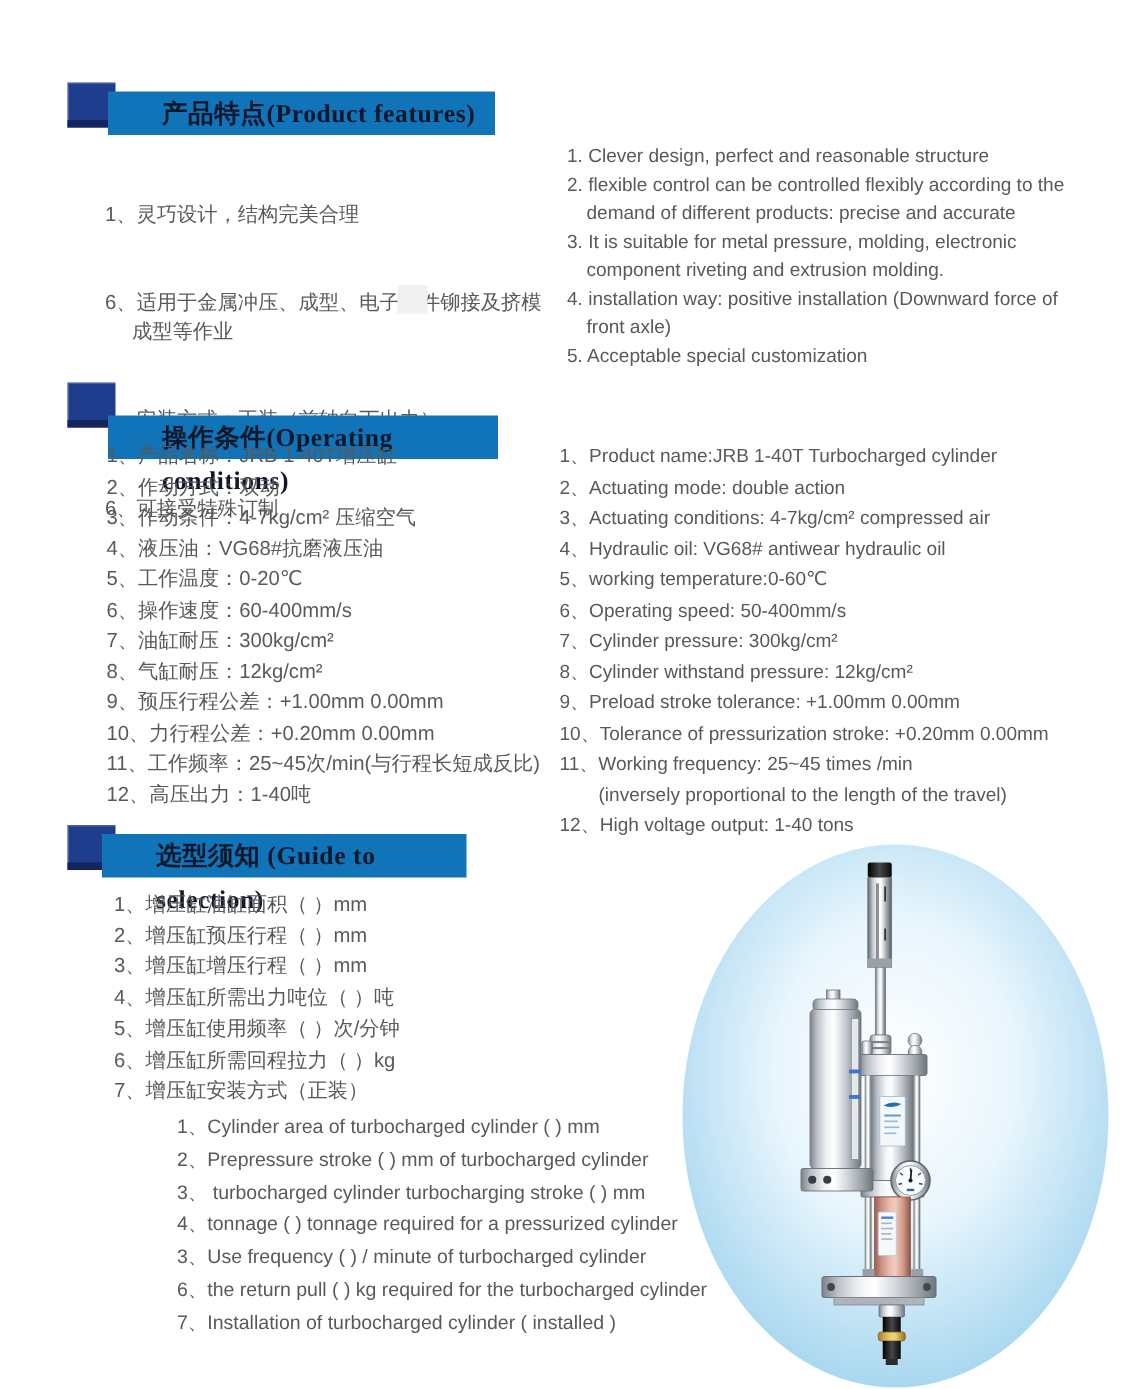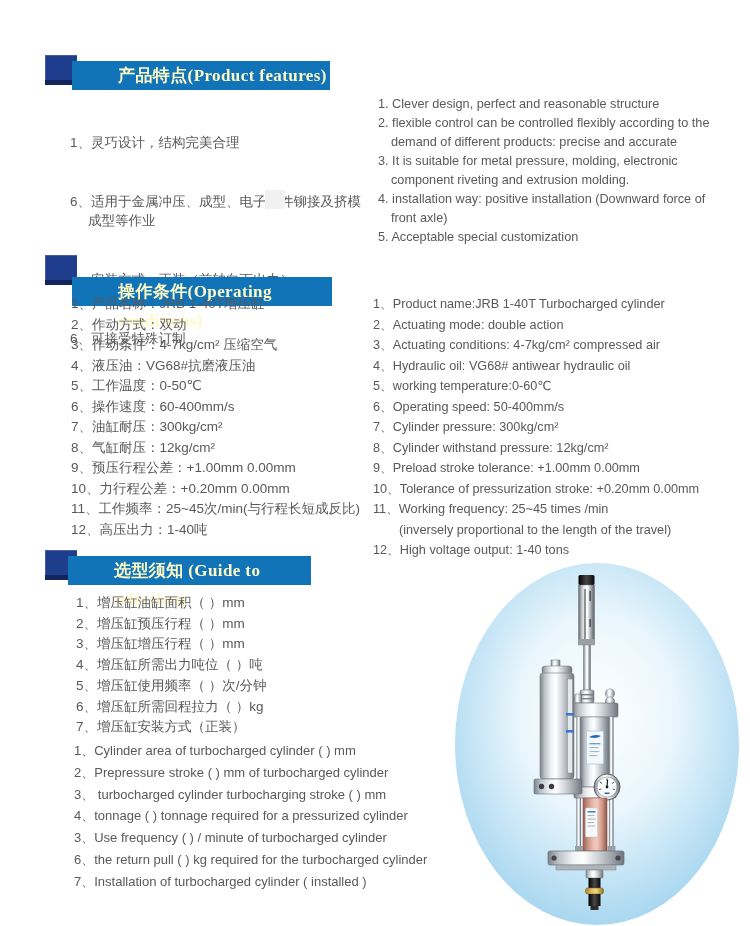--- a/index.html
+++ b/index.html
@@ -12,36 +12,36 @@
   
   .tab{
     position:absolute;width:32px;height:25px;
     background:#1f3d8d;
     border-bottom:5px solid #14255e;
     box-shadow:inset 1px 1px 0 rgba(255,255,255,.18);
   }
   .banner{
     position:absolute;height:29px;
     background:#1173b8;
-    color:#fef9c3;
+    color:#0f172a;
     font-family:"Liberation Serif","DejaVu Serif",serif;
     font-weight:bold;font-size:17px;line-height:29px;
-    padding-left:46px;letter-spacing:.4px;
+    padding-left:36px;letter-spacing:.4px;
     box-sizing:border-box;
   }
   ul{list-style:none;margin:0;padding:0;position:absolute;}
   li{white-space:pre-line;}
   .cn li{font-size:13.5px;}
   .en li{font-size:12.7px;}
   .s1-cn li{line-height:19.7px;padding-left:18px;text-indent:-18px;margin-top:39px;}
   .s1-en li{line-height:19px;padding-left:13px;text-indent:-13px;}
   .s2-cn li{line-height:20.5px;padding-left:20px;text-indent:-20px;}
   .s2-en li{line-height:20.5px;padding-left:26px;text-indent:-26px;}
   .s3-cn li{line-height:20.7px;padding-left:20px;text-indent:-20px;}
-  .s3-en li{line-height:21.8px;padding-left:20px;text-indent:-20px;font-size:13px;}
+  .s3-en li{line-height:21.8px;padding-left:20px;text-indent:-20px;font-size:13px;margin-left:44px;}
   .artifact{
     position:absolute;left:265px;top:190px;width:20px;height:19px;
     background:#f1f1f2;
   }
   .figure-wrap{position:absolute;left:450px;top:561px;width:290px;height:365px;}
 </style>
 </head>
 <body>
 
 <div class="tab" style="left:45px;top:55px;"></div>
@@ -68,21 +68,21 @@
 </ul>
 
 <div class="tab" style="left:45px;top:255px;"></div>
 <div class="banner" style="left:72px;top:277px;width:260px;">操作条件(Operating conditions)</div>
 
 <ul class="cn s2-cn" style="left:71px;top:294px;width:305px;">
   <li>1、产品名称：JRB 1-40T增压缸</li>
   <li>2、作动方式：双动</li>
   <li>3、作动条件：4-7kg/cm² 压缩空气</li>
   <li>4、液压油：VG68#抗磨液压油</li>
-  <li>5、工作温度：0-50℃</li>
+  <li>5、工作温度：0-20℃</li>
   <li>6、操作速度：60-400mm/s</li>
   <li>7、油缸耐压：300kg/cm²</li>
   <li>8、气缸耐压：12kg/cm²</li>
   <li>9、预压行程公差：+1.00mm 0.00mm</li>
   <li>10、力行程公差：+0.20mm 0.00mm</li>
   <li>11、工作频率：25~45次/min(与行程长短成反比)</li>
   <li>12、高压出力：1-40吨</li>
 </ul>
 
 <ul class="en s2-en" style="left:373px;top:294px;width:420px;">

